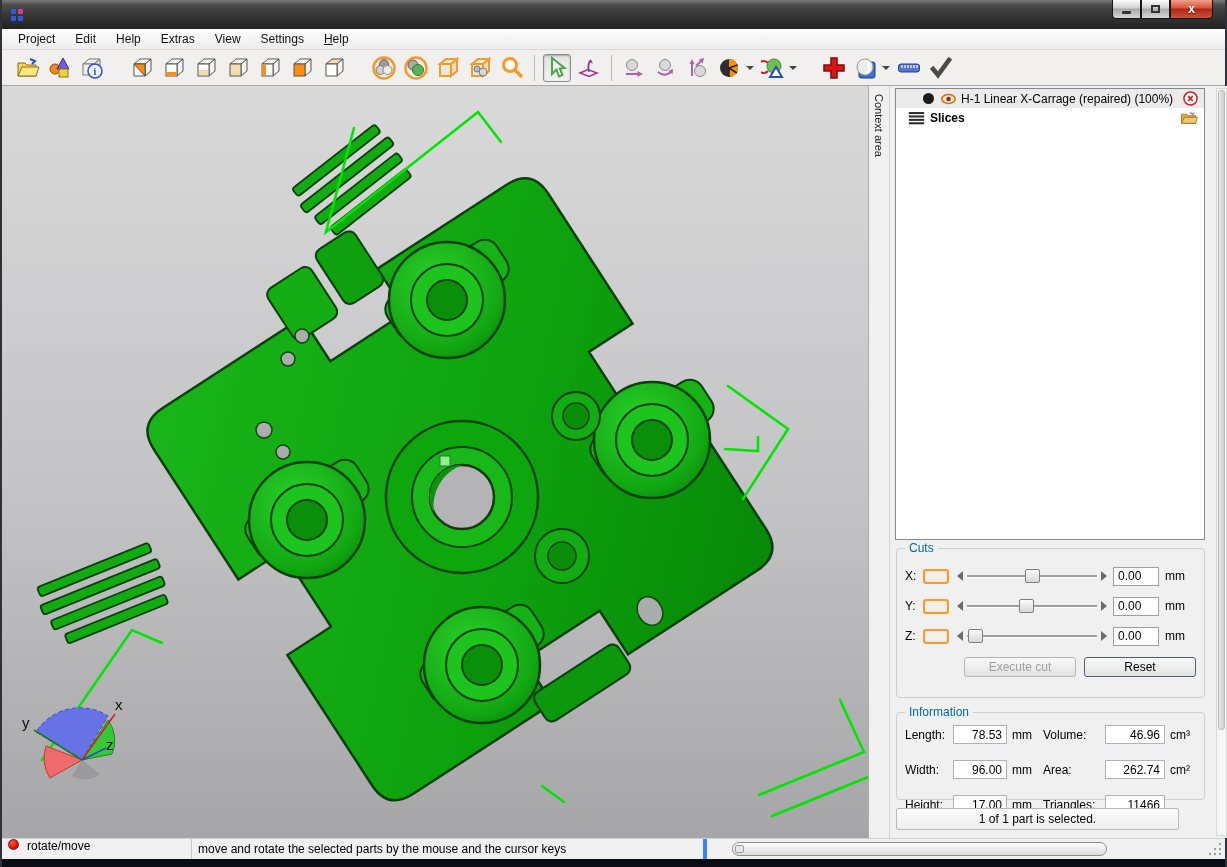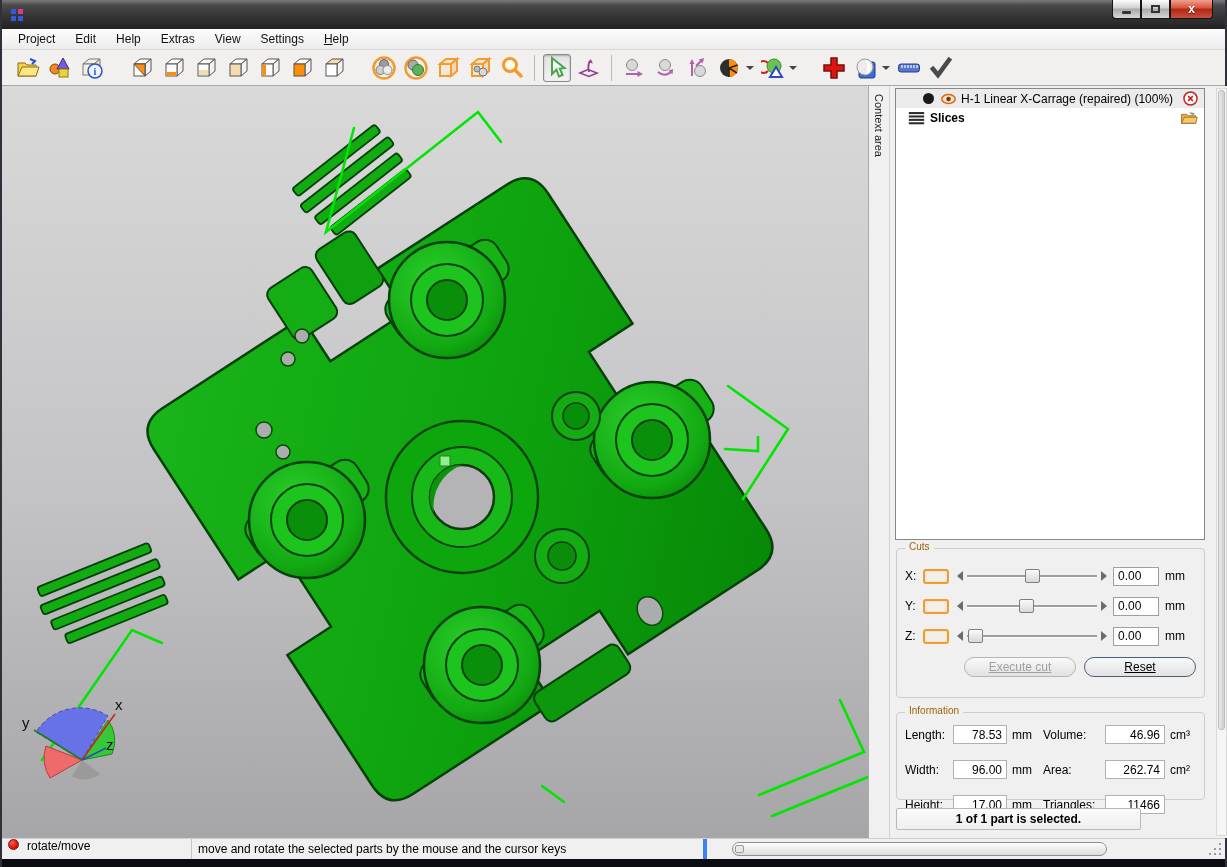--- a/index.html
+++ b/index.html
@@ -64,21 +64,21 @@
   .trow.sel { background:#ebebeb; }
   .tlabel { margin-left:5px; color:#000; }
   .tlabel.bold { font-weight:bold; }
   .trow .right-ico { position:absolute; right:6px; }
   .expander { width:9px; height:9px; border:1px solid #888; background:#fff; margin:0 4px 0 5px;
     display:flex; align-items:center; justify-content:center; }
   .expander i { width:5px; height:1px; background:#333; }
   .dot-indent { width:26px; }
 
   .groupbox { position:absolute; left:6px; width:309px; border:1px solid #cdcdcd; border-radius:4px; }
-  .groupbox .legend { position:absolute; top:-8px; left:8px; background:#f0f0f0; padding:0 4px; font-size:10px; color:#a16207; }
+  .groupbox .legend { position:absolute; top:-8px; left:8px; background:#f0f0f0; padding:0 4px; font-size:12px; color:#0369a1; }
 
   .cuts { top:462px; height:150px; }
   .cut-row { display:flex; align-items:center; height:26px; margin:4px 6px 0 8px; font-size:12px; }
   .cut-row:first-of-type { margin-top:14px; }
   .axis-label { width:18px; }
   .cut-check { width:26px; height:15px; border:2px solid #f49b2c; border-radius:3px;
     background:#f3f0ea; box-shadow:inset 0 0 2px #cfc9bd; margin-right:8px; }
   .slider { position:relative; width:150px; height:16px; margin-right:6px; }
   .slider .track { position:absolute; left:10px; right:10px; top:7px; height:2px;
     background:#9e9e9e; box-shadow:0 1px 0 #fff; }
@@ -88,36 +88,36 @@
   .sthumb { position:absolute; top:1px; width:15px; height:14px; border:1px solid #7e7e7e; border-radius:2px;
     background:linear-gradient(#fafafa,#d8d8d8); }
   .cut-val { width:46px; height:19px; border:1px solid #9a9fa6; background:#fff; font-size:12px;
     padding:0 4px; font-family:"Liberation Sans",sans-serif; }
   .unit { margin-left:6px; }
   .dropdown { position:relative; margin:8px 6px 0 8px; height:20px; border:1px solid #707070; border-radius:2px;
     background:linear-gradient(#fefefe,#ececec); font-size:12px; display:flex; align-items:center; padding-left:6px; }
   .dropdown .dd-caret { position:absolute; right:5px; top:8px; width:0; height:0;
     border-left:4px solid transparent; border-right:4px solid transparent; border-top:5px solid #333; }
   .btn-row { display:flex; justify-content:flex-end; margin:8px 8px 0 0; gap:8px; }
-  .btn { width:112px; height:20px; border:1px solid #9a9a9a; border-radius:10px; font-size:12px;
-    background:linear-gradient(#f9f9f9,#e2e2e2); display:flex; align-items:center; justify-content:center; color:#000;text-decoration:underline; }
+  .btn { width:112px; height:20px; border:1px solid #9a9a9a; border-radius:3px; font-size:12px;
+    background:linear-gradient(#f9f9f9,#e2e2e2); display:flex; align-items:center; justify-content:center; color:#000; }
   .btn.disabled { color:#9f9f9f; border-color:#b5b5b5; }
   .btn.default { border-color:#4d5f75; }
 
   .info { top:626px; height:88px; }
   .info-grid { display:grid; grid-template-columns:48px 54px 36px 62px 60px 34px; align-items:center;
     margin:12px 4px 0 8px; row-gap:16px; font-size:12px; }
   .ival { height:19px; border:1px solid #aeb2b8; background:#fff; text-align:right; padding:0 4px;
     font-size:12px; font-family:"Liberation Sans",sans-serif; width:54px; }
   .ival.wide { width:60px; }
   .iunit { padding-left:5px; }
 
-  .sel-bar { position:absolute; left:6px; top:722px; width:245px; height:22px;
+  .sel-bar { position:absolute; left:6px; top:722px; width:283px; height:22px;
     border:1px solid #b9b9b9; border-radius:2px; background:linear-gradient(#fbfbfb,#efefef);
-    display:flex; align-items:center; justify-content:center; font-size:12px; color:#000;font-weight:bold; }
+    display:flex; align-items:center; justify-content:center; font-size:12px; color:#000; }
 
   
   .statusbar { position:absolute; left:0; right:0; top:838px; height:21px; background:#f0f0f0;
     border-top:1px solid #d0d0d0; display:flex; align-items:center; font-size:12px; }
   .sb-sec1 { width:190px; display:flex; align-items:flex-start; height:100%; border-right:1px solid #c6c6c6; }
   .sb-dot { width:11px; height:11px; border-radius:50%; background:radial-gradient(circle at 35% 30%, #ff5a4a, #d00d00 70%);
     border:1px solid #8d0e05; margin:0 8px 0 6px; }
   .sb-sec2 { width:515px; height:100%; display:flex; align-items:center; padding-left:6px; border-right:4px solid #3b82f6; }
   .sb-sec3 { flex:1; height:100%; position:relative; }
   .sb-progress { position:absolute; left:25px; top:3px; width:375px; height:14px; border:1px solid #8e8e8e;

